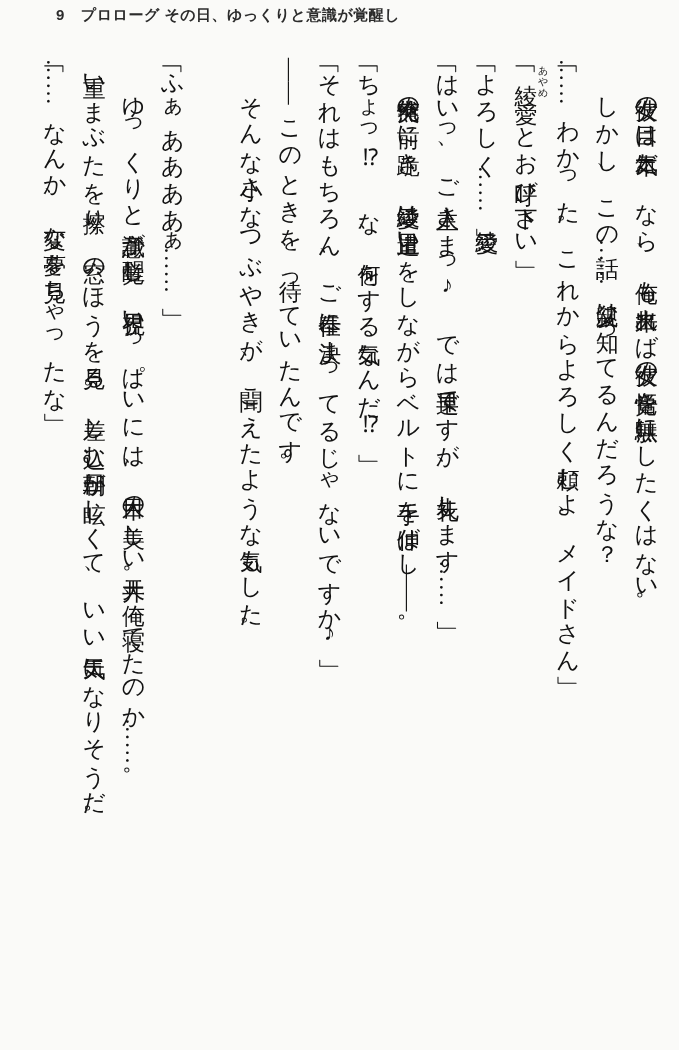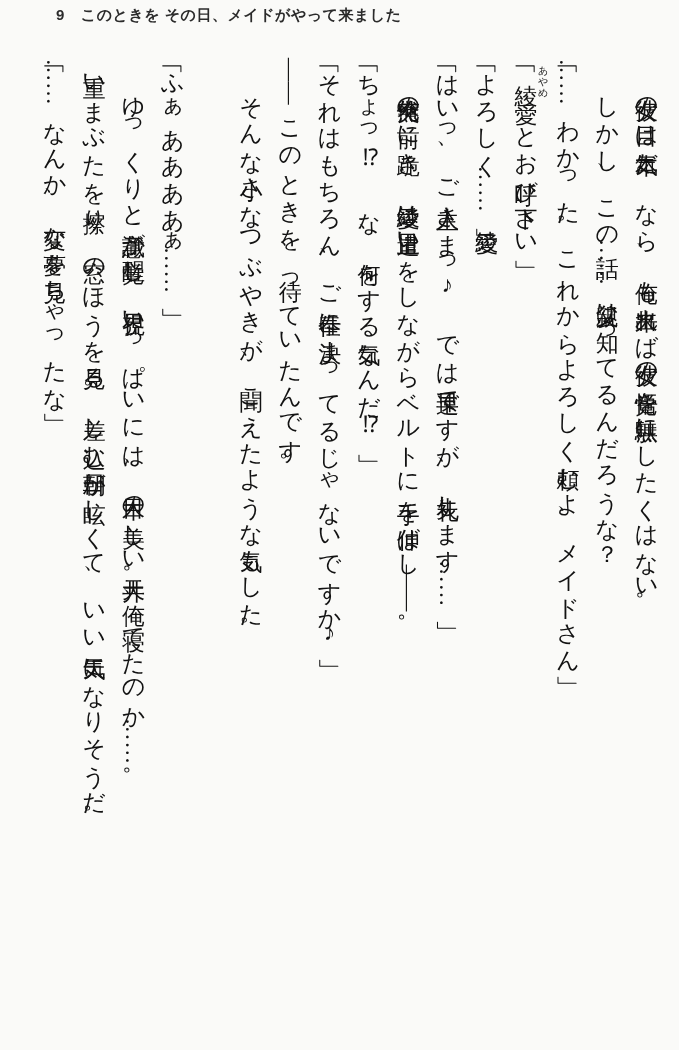--- a/index.html
+++ b/index.html
@@ -61,21 +61,21 @@
     font-size: 10px;
     letter-spacing: 0;
     color: #222;
   }
 </style>
 </head>
 <body>
 
 <div class="page-header">
   <span class="page-num">9</span>
-  <span class="chapter-title">このときを その日、メイドがやって来ました</span>
+  <span class="chapter-title">プロローグ その日、ゆっくりと意識が覚醒し</span>
 </div>
 
 <div class="page-body">
     <p class="indent">彼女の目は本気だ。なら、俺も出来れば彼女の覚悟を無駄にしたくはない。</p>
     <p class="indent">しかし、この話……親父は知ってるんだろうな？</p>
     <p>「……わかった。これからよろしく頼むよ、メイドさん」</p>
     <p>「<ruby>綾愛<rt>あやめ</rt></ruby>、とお呼び下さい」</p>
     <p>「よろしく……綾愛」</p>
     <p>「はいっ、ご主人さまっ♪　では早速ですが、失礼します……」</p>
     <p class="indent">突然俺の前に跪き、綾愛は上目遣いをしながらベルトに手を伸ばし――。</p>

